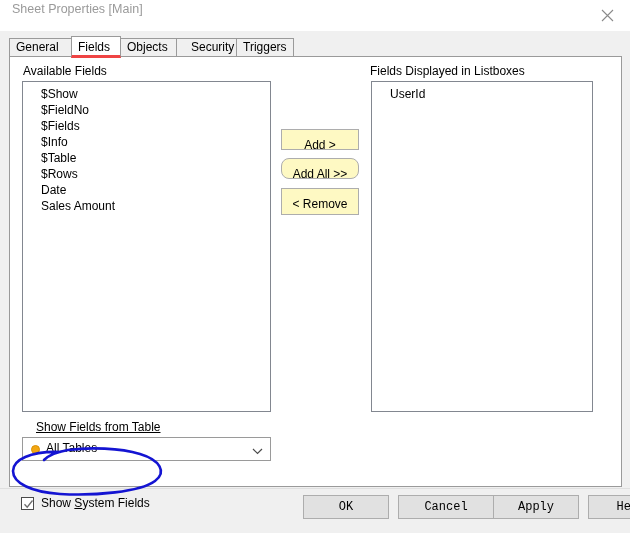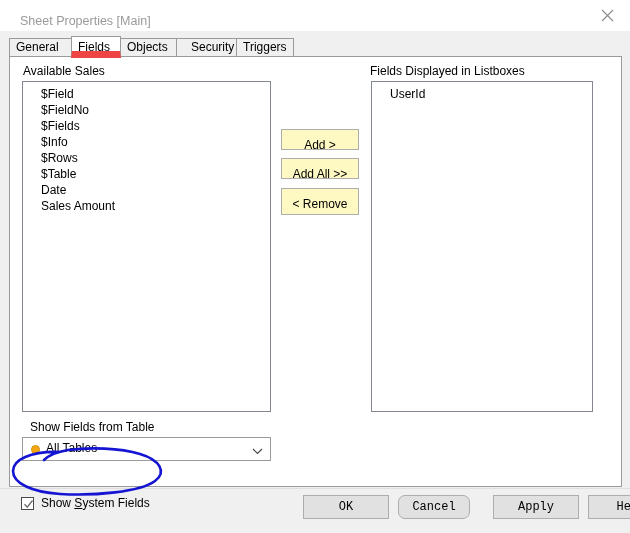--- a/index.html
+++ b/index.html
@@ -31,25 +31,24 @@
   #titlebar {
     position: absolute;
     left: 0; top: 0;
     width: 630px;
     height: 31px;
     background: #ffffff;
   }
   #title-text {
     position: absolute;
     left: 12px;
-    top: 14px;
+    top: 2px;
     font-size: 12.5px;
     color: #9a9a9a;
     white-space: nowrap;
-    margin-left: 8px;
   }
   #close-button {
     position: absolute;
     right: 0;
     top: 0;
     width: 45px;
     height: 30px;
     display: flex;
     align-items: center;
     justify-content: center;
@@ -87,21 +86,21 @@
     text-align: left;
     color: #000;
     white-space: nowrap;
     padding: 0 6px;
   }
   .tab.selected {
     top: 0px;
     height: 22px;
     line-height: 20px;
     background: #ffffff;
-    border-bottom: 7px solid #ef4444;
+    border-bottom: 3px solid #ef4444;
     z-index: 3;
     font-weight: normal;
   }
 
   
   #tabpage {
     position: absolute;
     left: 9px;
     top: 25px;
     width: 613px;
@@ -273,46 +272,46 @@
     <div id="tabstrip">
       <div class="tab" style="left:0px;width:63px;">General</div>
       <div class="tab selected" style="left:62px;width:50px;">Fields</div>
       <div class="tab" style="left:111px;width:57px;">Objects</div>
       <div class="tab" style="left:167px;width:83px;padding-left:14px;">Security</div>
       <div class="tab" style="left:227px;width:58px;">Triggers</div>
     </div>
 
     <div id="tabpage">
 
-      <div class="field-label" style="left:13px; top:7px;">Available Sales</div>
+      <div class="field-label" style="left:13px; top:7px;">Available Fields</div>
       <div class="listbox" id="available-list" style="left:12px; top:24px; width:249px; height:331px;">
         <div style="padding-top:4px;">
-          <div class="item">$Field</div>
+          <div class="item">$Show</div>
           <div class="item">$FieldNo</div>
           <div class="item">$Fields</div>
           <div class="item">$Info</div>
+          <div class="item">$Table</div>
           <div class="item">$Rows</div>
-          <div class="item">$Table</div>
           <div class="item">Date</div>
           <div class="item">Sales Amount</div>
         </div>
       </div>
 
       <div class="btn" style="left:271px; top:72px; width:78px; height:21px;">Add &gt;</div>
-      <div class="btn" style="left:271px; top:101px; width:78px; height:21px;">Add All &gt;&gt;</div>
+      <div class="btn" style="left:271px; top:101px; width:78px; height:21px;border-radius:8px;">Add All &gt;&gt;</div>
       <div class="btn" style="left:271px; top:131px; width:78px; height:27px;">&lt; Remove</div>
 
       <div class="field-label" style="left:360px; top:7px;">Fields Displayed in Listboxes</div>
       <div class="listbox" id="displayed-list" style="left:361px; top:24px; width:222px; height:331px;">
         <div style="padding-top:4px;">
           <div class="item">UserId</div>
         </div>
       </div>
 
-      <div class="field-label" style="left:20px; top:363px;">Show Fields from Table</div>
+      <div class="field-label" style="left:26px; top:363px;text-decoration:underline;">Show Fields from Table</div>
       <div id="combo" style="left:12px; top:380px; width:249px; height:24px;">
         <span id="combo-dot"></span>
         <span id="combo-text">All Tables</span>
         <span id="combo-arrow">
           <svg width="11" height="9" viewBox="0 0 11 9">
             <path d="M1 2 L5.5 6.5 L10 2" stroke="#4b4b4b" stroke-width="1.2" fill="none"></path>
           </svg>
         </span>
       </div>
 
@@ -323,21 +322,21 @@
         <svg width="11" height="11" viewBox="0 0 11 11">
           <path d="M1.5 5.2 L4.2 8.2 L9.5 1.5" stroke="#6d6d6d" stroke-width="1.3" fill="none"></path>
         </svg>
       </span>
       <span id="checkbox-label">Show <u>S</u><span>ystem Fields</span></span>
     </div>
 
     <div id="footer-sep"></div>
 
     <div class="footer-btn" style="left:303px; width:86px;">OK</div>
-    <div class="footer-btn" style="left:398px; width:72px;border-radius:7px;">Cancel</div>
+    <div class="footer-btn" style="left:398px; width:96px;">Cancel</div>
     <div class="footer-btn" style="left:493px; width:86px;">Apply</div>
     <div class="footer-btn" style="left:588px; width:86px;">Help</div>
 
     <div id="bottom-strip"></div>
   </div>
 
   <svg id="annotation" viewBox="0 0 630 533" width="630" height="533">
     <path d="M 60 452
              C 30 451, 13 460, 13 471
              C 13 483, 31 492, 60 494

